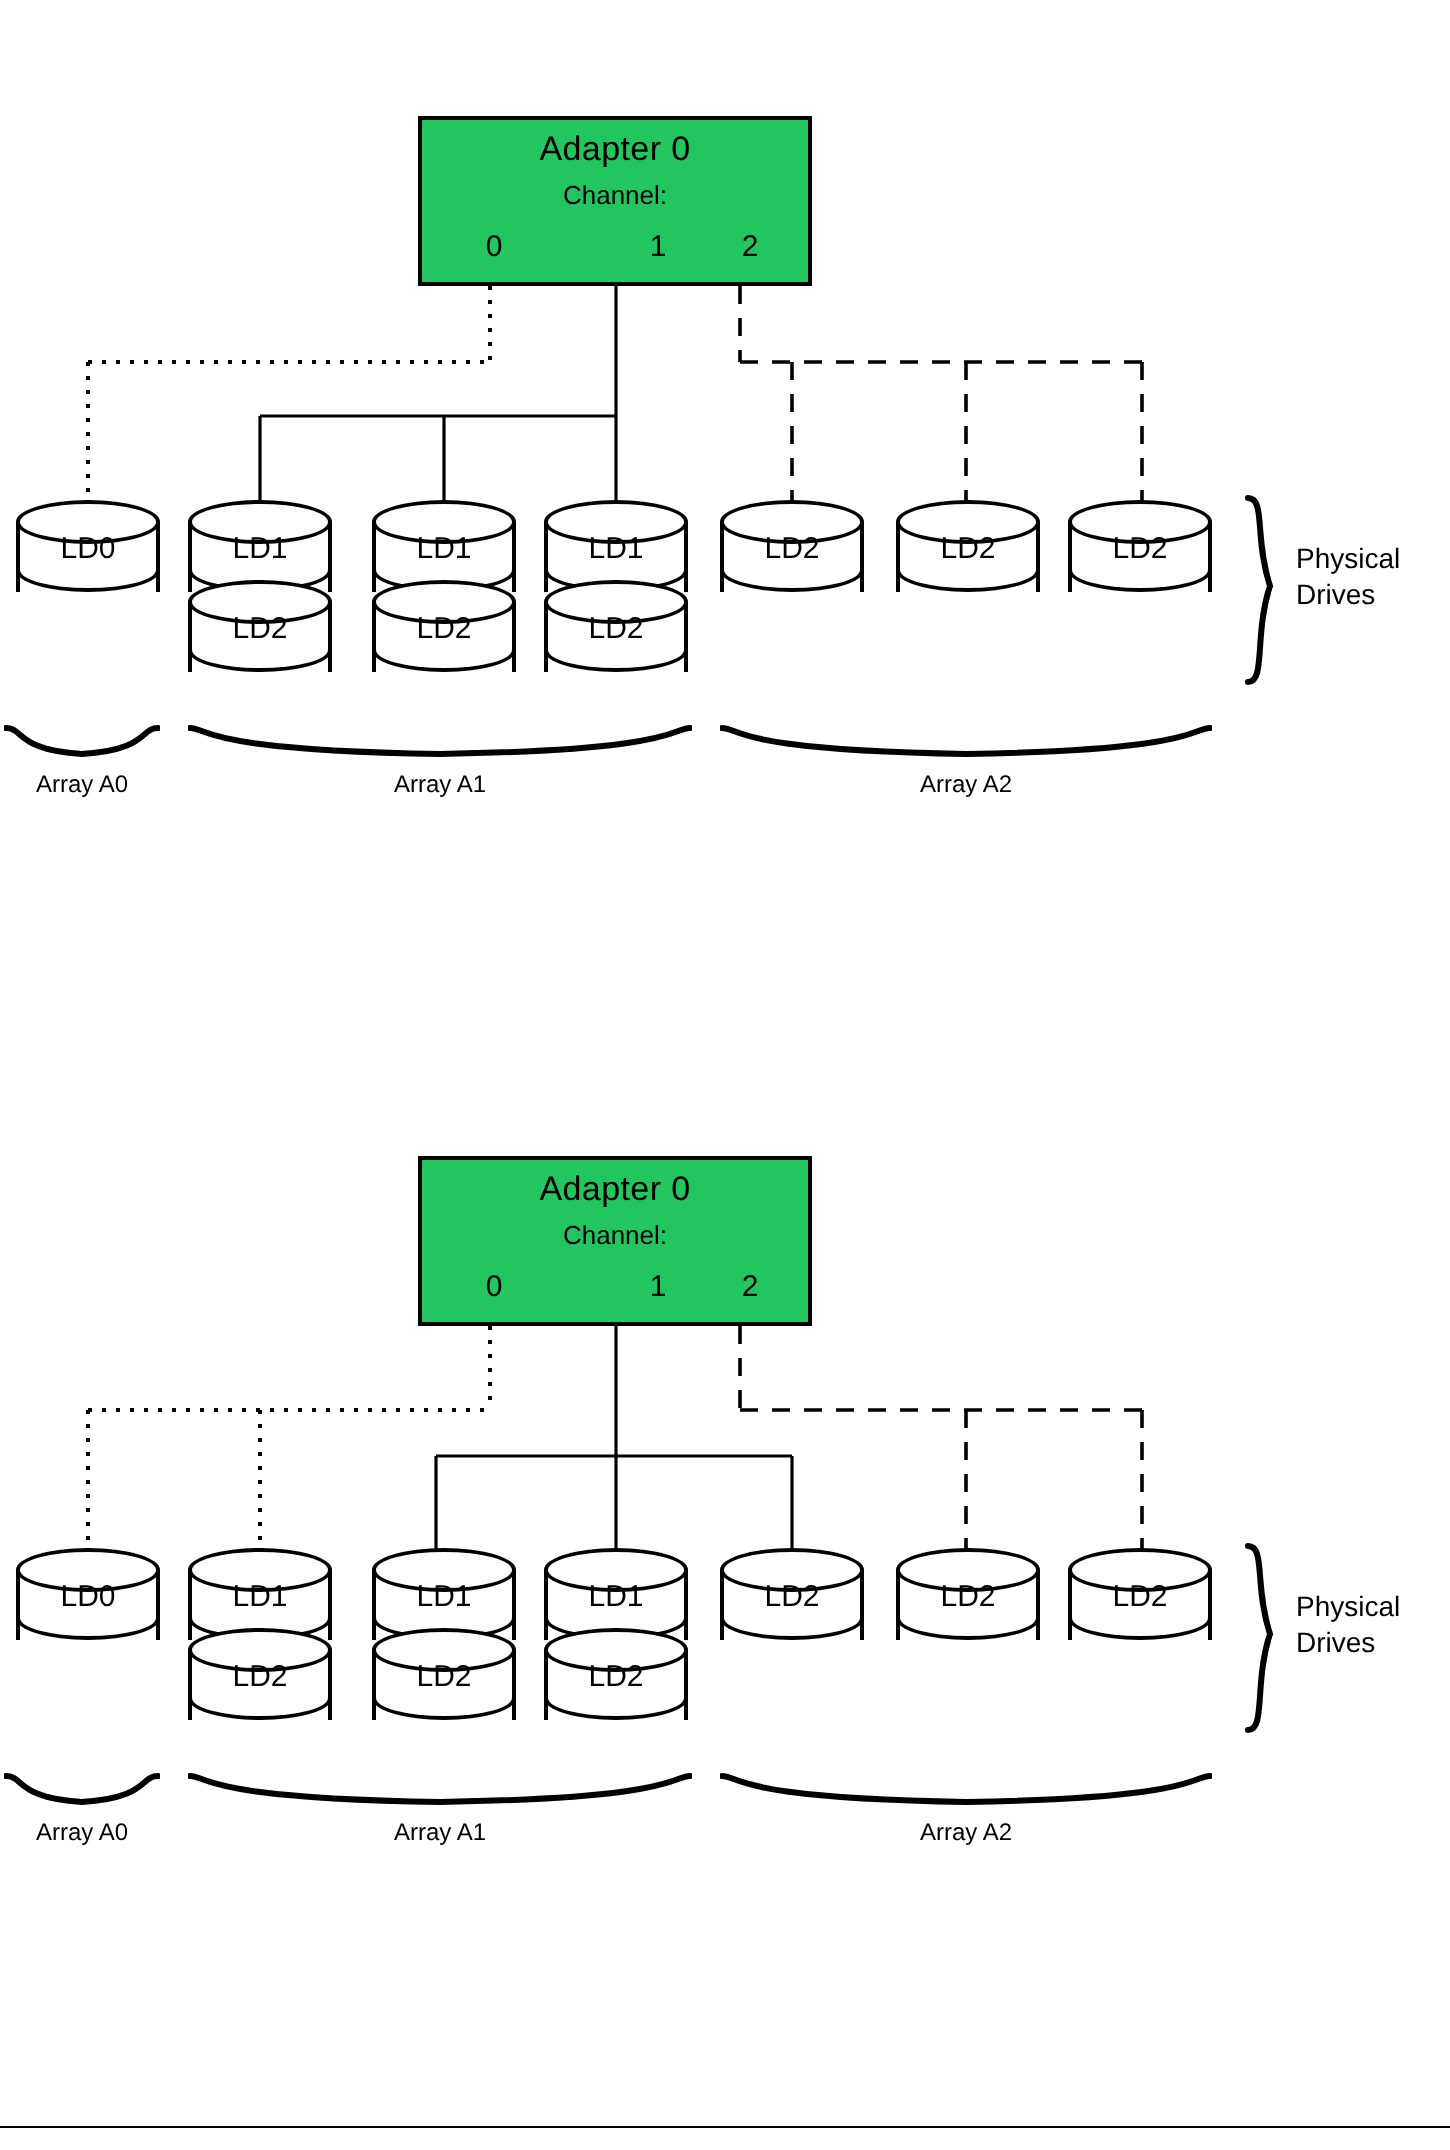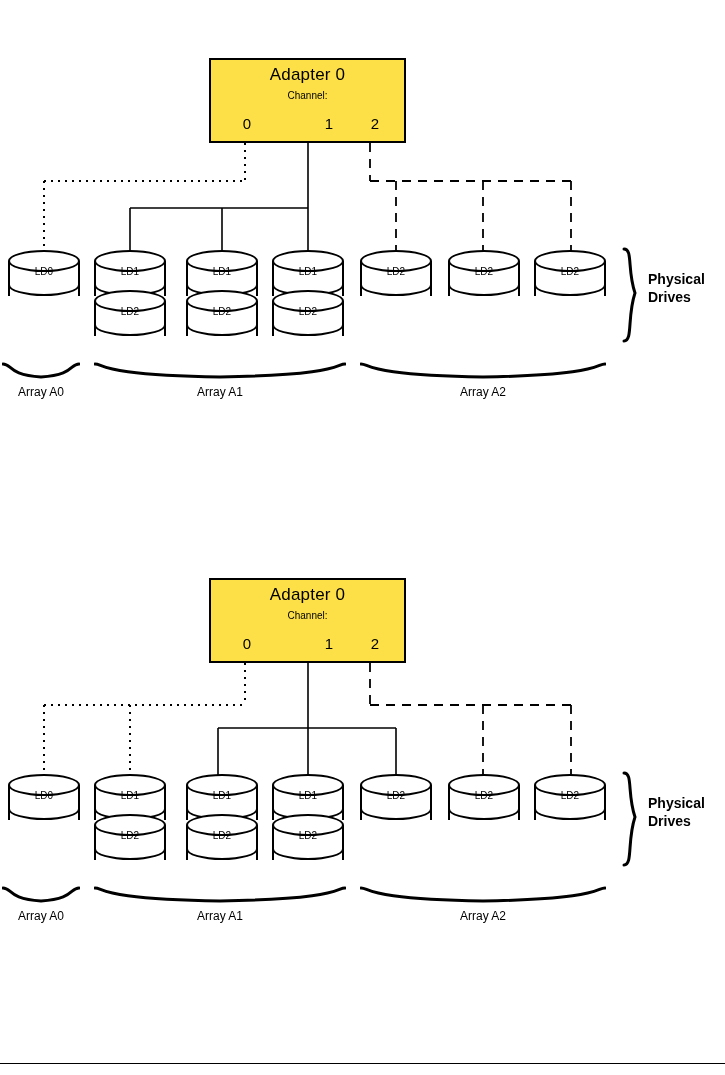--- a/index.html
+++ b/index.html
@@ -35,39 +35,39 @@
   }
 
   
   .adapter-box {
     position: absolute;
     left: 209px;
     top: 58px;
     width: 197px;
     height: 85px;
     border: 2.5px solid #000;
-    background: #fde047;
+    background: #22c55e;
     box-sizing: border-box;
   }
   .adapter-title {
     position: absolute;
     left: 0;
     top: 5px;
     width: 100%;
     text-align: center;
     font-size: 17px;
     letter-spacing: 0.2px;
   }
   .adapter-channel-label {
     position: absolute;
     left: 0;
     top: 30px;
     width: 100%;
     text-align: center;
-    font-size: 10px;
+    font-size: 13px;
   }
   .channel-num-row {
     position: absolute;
     left: 0;
     top: 55px;
     width: 100%;
     height: 22px;
   }
   .channel-num {
     position: absolute;
@@ -125,21 +125,21 @@
     border-radius: 50%;
     box-sizing: border-box;
     background: #fff;
   }
   .cyl .lbl {
     position: absolute;
     left: 0;
     top: 16px;
     width: 72px;
     text-align: center;
-    font-size: 10px;
+    font-size: 15px;
     z-index: 5;
   }
   
   .cyl.seg2 .lbl { top: 16px; }
 
   
   .brace {
     position: absolute;
     height: 17px;
   }
@@ -153,21 +153,20 @@
 
   
   .pd-brace {
     position: absolute;
   }
   .pd-text {
     position: absolute;
     font-size: 14px;
     line-height: 18px;
     white-space: nowrap;
-    font-weight: bold;
   }
 
   
   .page-rule {
     position: absolute;
     left: 0;
     top: 1063px;
     width: 725px;
     height: 0;
     border-top: 1.5px solid #000;

